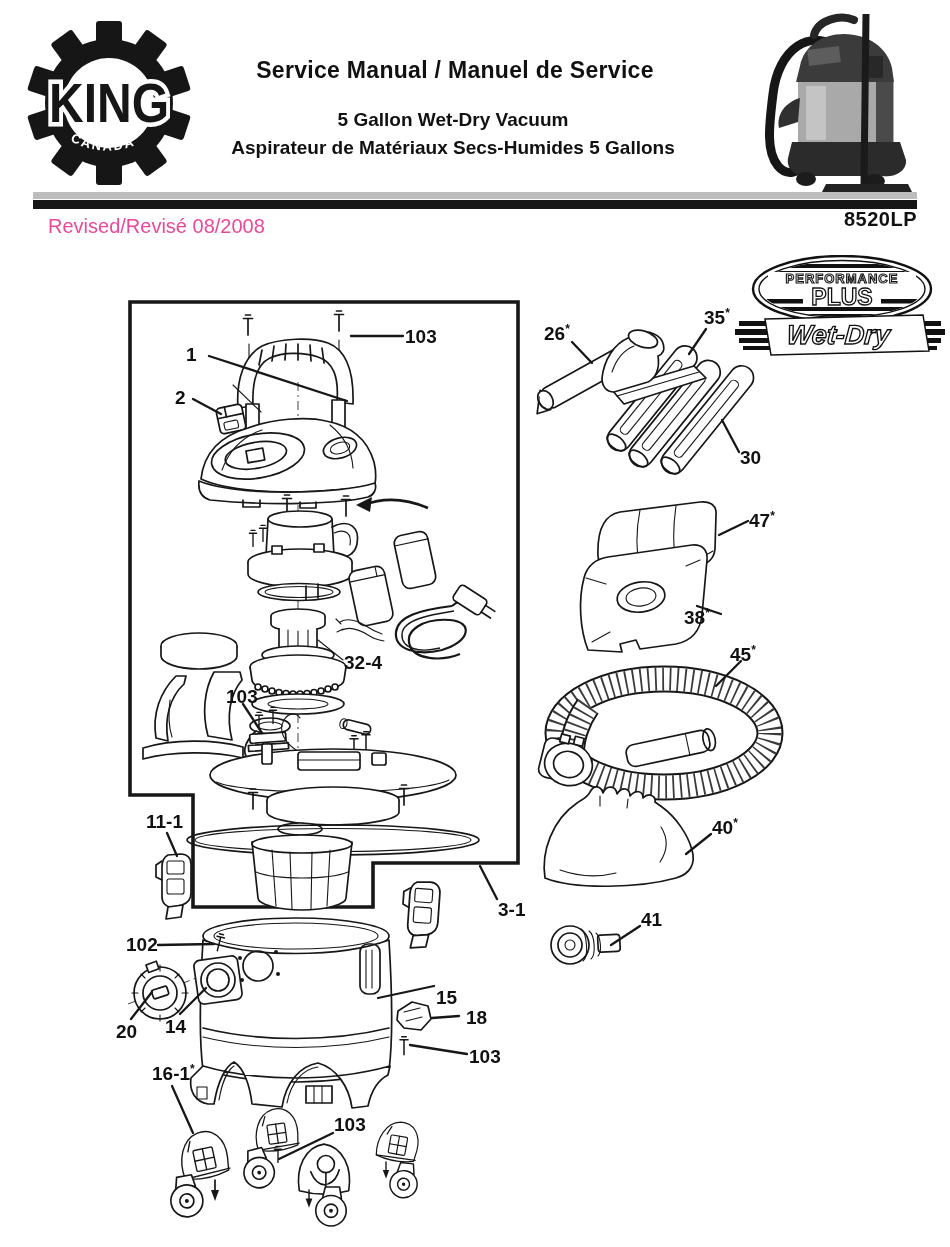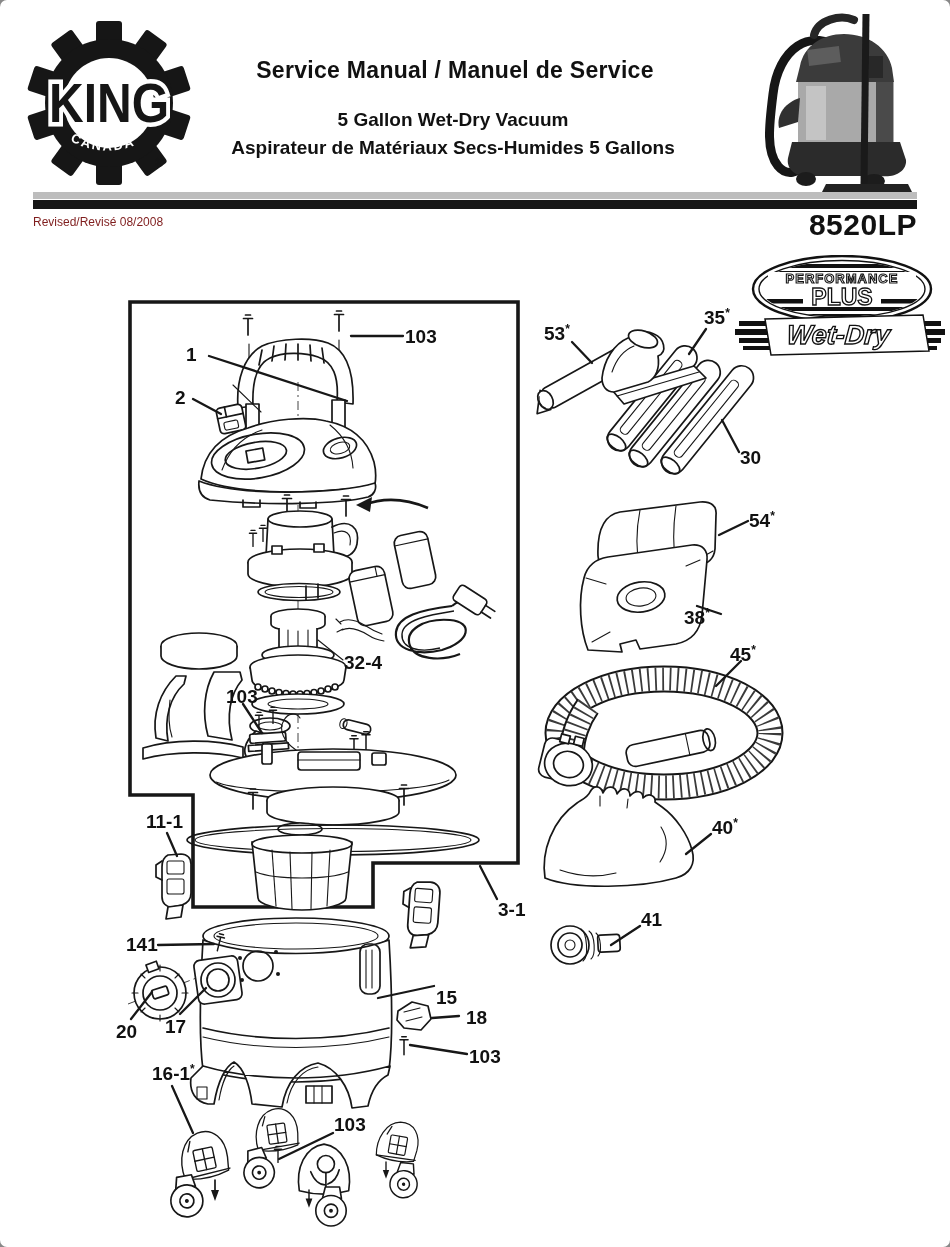--- a/index.html
+++ b/index.html
@@ -1,28 +1,28 @@
 <!DOCTYPE html>
 <html><head>
 <meta charset="utf-8">
 <style>
   html,body{margin:0;padding:0;background:#888;}
   .page{position:relative;width:950px;height:1247px;background:#ffffff;overflow:hidden;
-        font-family:"Liberation Sans",sans-serif;color:#111;border-radius:7px;}
+        font-family:"Liberation Sans",sans-serif;color:#111;}
   .abs{position:absolute;}
   .title{position:absolute;left:-20px;top:57px;width:950px;text-align:center;
          font-size:23px;font-weight:bold;letter-spacing:.3px;}
   .sub1{position:absolute;left:-22px;top:109px;width:950px;text-align:center;
         font-size:19px;font-weight:bold;}
   .sub2{position:absolute;left:-22px;top:137px;width:950px;text-align:center;
         font-size:19px;font-weight:bold;}
   .bar-gray{position:absolute;left:33px;top:192px;width:884px;height:7px;background:#bdbdbd;}
   .bar-black{position:absolute;left:33px;top:200px;width:884px;height:9px;background:#161616;}
-  .revised{position:absolute;left:33px;top:215px;font-size:12px;color:#7f1d1d;}
-  .model{position:absolute;right:33px;top:208px;font-size:30px;font-weight:bold;letter-spacing:.5px;}
+  .revised{position:absolute;left:48px;top:215px;font-size:20px;color:#ec4899;}
+  .model{position:absolute;right:33px;top:208px;font-size:20px;font-weight:bold;letter-spacing:.5px;}
   .callout{position:absolute;font-size:19px;font-weight:bold;white-space:nowrap;color:#111;}
   .callout sup{font-size:12px;vertical-align:7px;}
   svg{display:block;}
   .ln{fill:none;stroke:#171717;stroke-width:1.7;stroke-linecap:round;stroke-linejoin:round;}
   .tn{fill:none;stroke:#171717;stroke-width:1.1;stroke-linecap:round;stroke-linejoin:round;}
   .fl{fill:#ffffff;stroke:#171717;stroke-width:1.7;stroke-linejoin:round;}
   .ld{stroke:#171717;stroke-width:2.3;stroke-linecap:round;}
   .cl{fill:none;stroke:#444;stroke-width:1;stroke-dasharray:9 4 2 4;}
 </style>
 </head>
@@ -540,30 +540,30 @@
     </g>
   </svg>
 
   <div class="callout" style="left:186px;top:344px"><span>1</span></div>
   <div class="callout" style="left:175px;top:387px"><span>2</span></div>
   <div class="callout" style="left:405px;top:326px"><span>103</span></div>
   <div class="callout" style="left:344px;top:652px"><span>32-4</span></div>
   <div class="callout" style="left:226px;top:686px"><span>103</span></div>
   <div class="callout" style="left:146px;top:811px"><span>11-1</span></div>
   <div class="callout" style="left:498px;top:899px"><span>3-1</span></div>
-  <div class="callout" style="left:126px;top:934px"><span>141</span></div>
+  <div class="callout" style="left:126px;top:934px"><span>102</span></div>
   <div class="callout" style="left:116px;top:1021px"><span>20</span></div>
-  <div class="callout" style="left:165px;top:1016px"><span>17</span></div>
+  <div class="callout" style="left:165px;top:1016px"><span>14</span></div>
   <div class="callout" style="left:436px;top:987px"><span>15</span></div>
   <div class="callout" style="left:466px;top:1007px"><span>18</span></div>
   <div class="callout" style="left:469px;top:1046px"><span>103</span></div>
   <div class="callout" style="left:152px;top:1062px"><span>16-1</span><sup>*</sup></div>
   <div class="callout" style="left:334px;top:1114px"><span>103</span></div>
-  <div class="callout" style="left:544px;top:322px"><span>53</span><sup>*</sup></div>
+  <div class="callout" style="left:544px;top:322px"><span>26</span><sup>*</sup></div>
   <div class="callout" style="left:704px;top:306px"><span>35</span><sup>*</sup></div>
   <div class="callout" style="left:740px;top:447px"><span>30</span></div>
-  <div class="callout" style="left:749px;top:509px"><span>54</span><sup>*</sup></div>
+  <div class="callout" style="left:749px;top:509px"><span>47</span><sup>*</sup></div>
   <div class="callout" style="left:684px;top:606px"><span>38</span><sup>*</sup></div>
   <div class="callout" style="left:730px;top:643px"><span>45</span><sup>*</sup></div>
   <div class="callout" style="left:712px;top:816px"><span>40</span><sup>*</sup></div>
   <div class="callout" style="left:641px;top:909px"><span>41</span></div>
 
 </div>
 
 </body></html>

